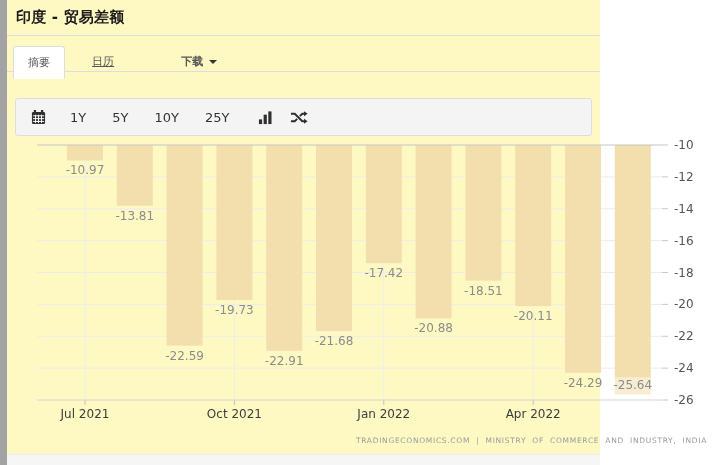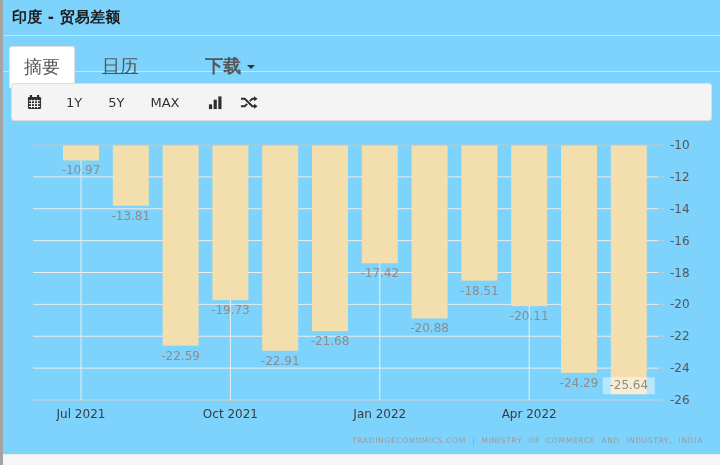--- a/index.html
+++ b/index.html
@@ -1,26 +1,26 @@
 <!DOCTYPE html>
 <html><head>
 <meta charset="utf-8">
 <style>
   html,body{margin:0;padding:0;background:#fff;}
   body{width:720px;height:465px;overflow:hidden;font-family:"DejaVu Sans","Liberation Sans",sans-serif;}
-  .page{position:relative;width:720px;height:465px;background:#7dd3fc;border-left:3px solid #a3a3a3;box-sizing:border-box;}
+  .page{position:relative;width:600px;height:465px;background:#fef9c3;border-left:7px solid #a3a3a3;box-sizing:border-box;}
   .header{position:absolute;top:0;left:0;right:0;height:35px;border-bottom:1px solid #ddd;}
   .title{margin:0;padding:8px 0 0 9px;font-size:15px;font-weight:bold;color:#1b1b1b;letter-spacing:.2px;}
   .tabs{position:absolute;top:35px;left:0;right:0;height:37px;border-bottom:1px solid #ddd;box-sizing:border-box;padding-left:6px;}
-  .tab{display:inline-block;padding:19px 14px 8px 14px;font-size:18px;color:#555;cursor:pointer;position:relative;}
+  .tab{display:inline-block;padding:19px 14px 8px 14px;font-size:11px;color:#555;cursor:pointer;position:relative;}
   .tab.active{background:#fff;border:1px solid #ddd;border-bottom:1px solid #fff;border-radius:3px 3px 0 0;margin-bottom:-1px;top:1px;padding-top:8px;}
   .tab.t-cal{margin-left:8px;text-decoration:underline;}
   .tab.t-dl{margin-left:34px;font-weight:bold;}
   .caret{display:inline-block;width:0;height:0;border-left:4px solid transparent;border-right:4px solid transparent;border-top:4px solid #333;margin-left:6px;vertical-align:middle;}
-  .toolbar{position:absolute;top:83px;left:8px;right:8px;height:38px;background:#f4f4f4;border:1px solid #ddd;border-radius:3px;box-sizing:border-box;display:flex;align-items:center;padding-left:11px;}
+  .toolbar{position:absolute;top:98px;left:8px;right:8px;height:38px;background:#f4f4f4;border:1px solid #ddd;border-radius:3px;box-sizing:border-box;display:flex;align-items:center;padding-left:11px;}
   .tool-icon{display:inline-flex;align-items:center;justify-content:center;width:22px;height:22px;cursor:pointer;}
   .range{background:none;border:none;font-family:inherit;font-size:13px;color:#333;padding:6px 13px;cursor:pointer;}
   .range:first-of-type{margin-left:8px;}
   .icon-right{margin-left:12px;}
   #chart-svg{position:absolute;top:121px;left:0;}
   .footer-strip{position:absolute;top:454px;left:0;right:0;height:11px;background:#f6f6f6;border-top:1px solid #ececec;}
 </style>
 </head>
 <body>
 
@@ -53,21 +53,22 @@
           <line x1="2" y1="9.2" x2="14" y2="9.2"></line>
           <line x1="2" y1="12.2" x2="14" y2="12.2"></line>
           <line x1="4.8" y1="5" x2="4.8" y2="14"></line>
           <line x1="8" y1="5" x2="8" y2="14"></line>
           <line x1="11.2" y1="5" x2="11.2" y2="14"></line>
         </g>
       </svg>
     </span>
     <button class="range">1Y</button>
     <button class="range">5Y</button>
-    <button class="range">MAX</button>
+    <button class="range">10Y</button>
+    <button class="range">25Y</button>
     <span class="tool-icon icon-right">
       <svg width="15" height="15" viewBox="0 0 16 16">
         <rect x="1" y="10" width="3.4" height="5" fill="#2e2e2e"></rect>
         <rect x="6" y="5" width="3.4" height="10" fill="#2e2e2e"></rect>
         <rect x="11" y="1.5" width="3.4" height="13.5" fill="#2e2e2e"></rect>
       </svg>
     </span>
     <span class="tool-icon icon-right">
       <svg width="18" height="15" viewBox="0 0 19 15">
         <g stroke="#2e2e2e" stroke-width="2" fill="none">

